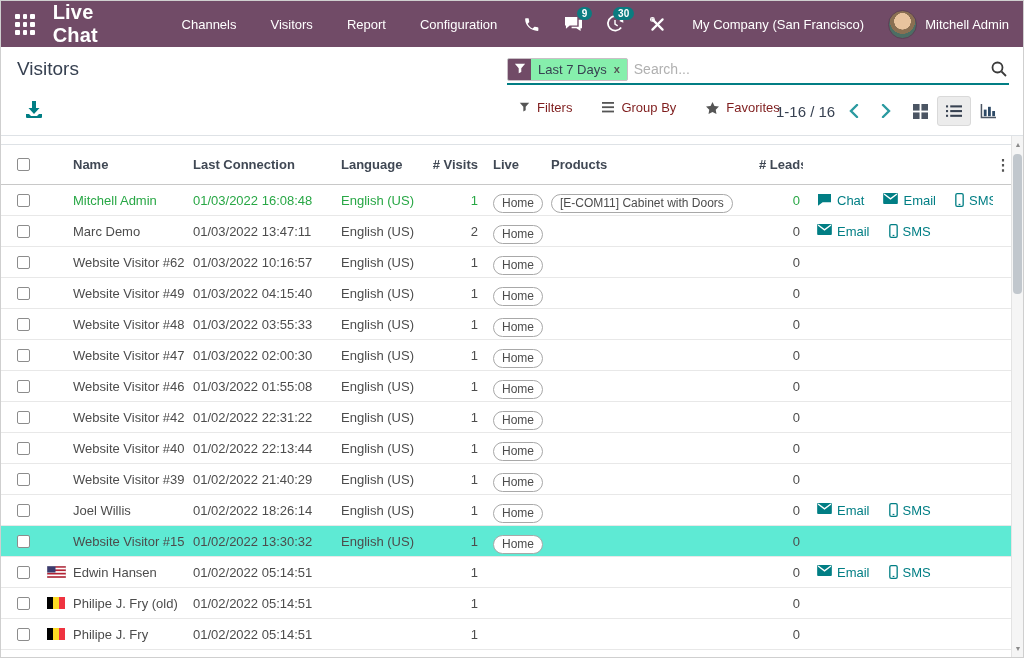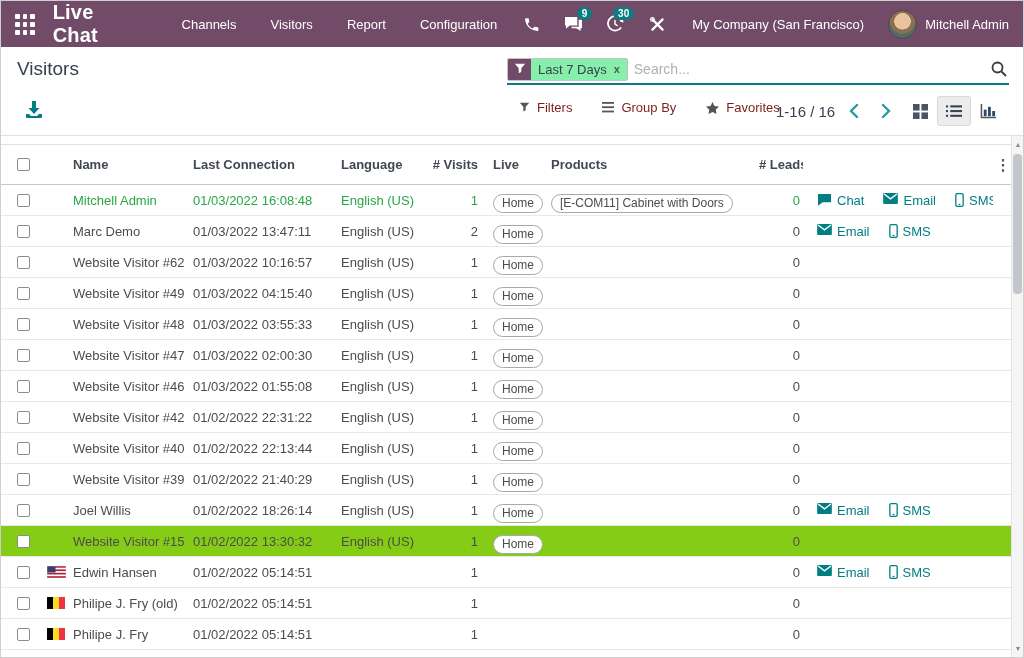--- a/index.html
+++ b/index.html
@@ -62,21 +62,21 @@
 
   
   .table-wrap { position:absolute; top:135px; left:0; width:1012px; bottom:0; }
   .t-row {
     display:grid;
     grid-template-columns:44px 148px 148px 90px 50px 64px 214px 44px 190px 20px;
     align-items:center; height:31px; border-bottom:1px solid #e8e8e8; font-size:13px;
     background:#fff;
   }
   .t-head { height:41px; border-top:1px solid #dee2e6; border-bottom:1px solid #c8c8c8; font-weight:bold; color:#404854; background:#fff;margin-top:8px; }
-  .t-row.highlight { background:#84cc16; }
+  .t-row.highlight { background:#5eead4; }
   .cell { overflow:hidden; white-space:nowrap; }
   .c-sel { display:flex; justify-content:center; }
   .checkbox { width:13px; height:13px; border:1px solid #8c8c8c; border-radius:2px; background:#fff; cursor:pointer; }
   .c-name { display:flex; align-items:center; }
   .flag-slot { width:28px; display:inline-flex; align-items:center; flex:0 0 28px; padding-left:2px; }
   .c-num { text-align:right; padding-right:3px; }
   .c-pages { padding-left:12px; }
   .c-products { padding-left:6px; }
   .pill {
     display:inline-block; border:1px solid #a8a8a8; border-radius:11px;

